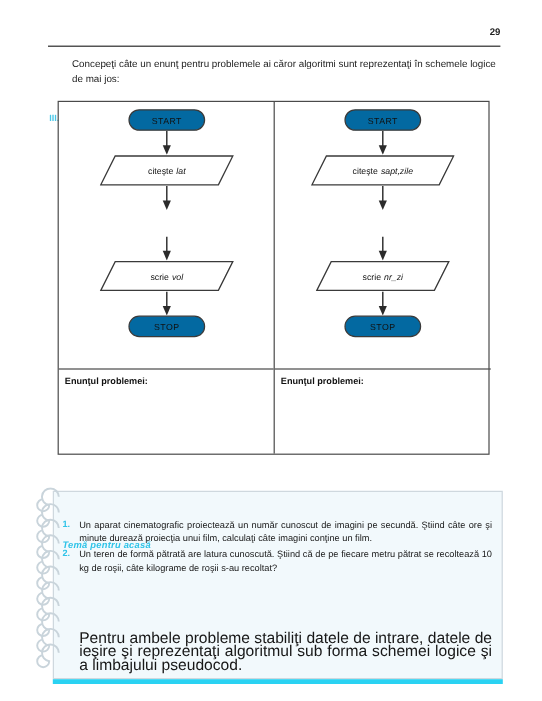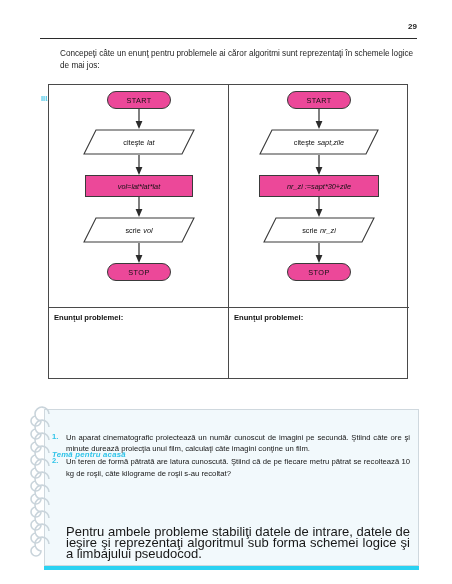--- a/index.html
+++ b/index.html
@@ -114,21 +114,21 @@
 
   
   .node {
     position: absolute;
     box-sizing: border-box;
     display: flex;
     align-items: center;
     justify-content: center;
     font-size: 7.3px;
     color: #111;
-    background: #ec4899;
+    background: #0369a1;
     white-space: nowrap;
   }
   .node.terminal {
     border: 1.1px solid #3a3a3a;
     border-radius: 9px;
     font-weight: normal;
     letter-spacing: 0.4px;
   }
   .node.process {
     border: 1.1px solid #3a3a3a;
@@ -275,23 +275,20 @@
         </div>
       </div>
 
       <div class="arrow" style="left:86px; top:70px;">
         <svg width="8" height="20" viewBox="0 0 8 20">
           <line x1="4" y1="0" x2="4" y2="13" stroke="#2b2b2b" stroke-width="1.2"></line>
           <polygon points="4,20 0.6,12 7.4,12" fill="#2b2b2b"></polygon>
         </svg>
       </div>
 
-      <div class="node process" style="left:36px; top:90px; width:108px; height:22px;">
-        <span>vol=lat*lat*lat</span>
-      </div>
 
       <div class="arrow" style="left:86px; top:112px;">
         <svg width="8" height="20" viewBox="0 0 8 20">
           <line x1="4" y1="0" x2="4" y2="13" stroke="#2b2b2b" stroke-width="1.2"></line>
           <polygon points="4,20 0.6,12 7.4,12" fill="#2b2b2b"></polygon>
         </svg>
       </div>
 
       <div class="io-wrap" style="left:34px; top:132px; width:112px; height:26px;">
         <svg width="112" height="26" viewBox="0 0 112 26">
@@ -345,23 +342,20 @@
         </div>
       </div>
 
       <div class="arrow" style="left:86px; top:70px;">
         <svg width="8" height="20" viewBox="0 0 8 20">
           <line x1="4" y1="0" x2="4" y2="13" stroke="#2b2b2b" stroke-width="1.2"></line>
           <polygon points="4,20 0.6,12 7.4,12" fill="#2b2b2b"></polygon>
         </svg>
       </div>
 
-      <div class="node process" style="left:30px; top:90px; width:120px; height:22px;">
-        <span>nr_zi :=sapt*30+zile</span>
-      </div>
 
       <div class="arrow" style="left:86px; top:112px;">
         <svg width="8" height="20" viewBox="0 0 8 20">
           <line x1="4" y1="0" x2="4" y2="13" stroke="#2b2b2b" stroke-width="1.2"></line>
           <polygon points="4,20 0.6,12 7.4,12" fill="#2b2b2b"></polygon>
         </svg>
       </div>
 
       <div class="io-wrap" style="left:34px; top:132px; width:112px; height:26px;">
         <svg width="112" height="26" viewBox="0 0 112 26">

